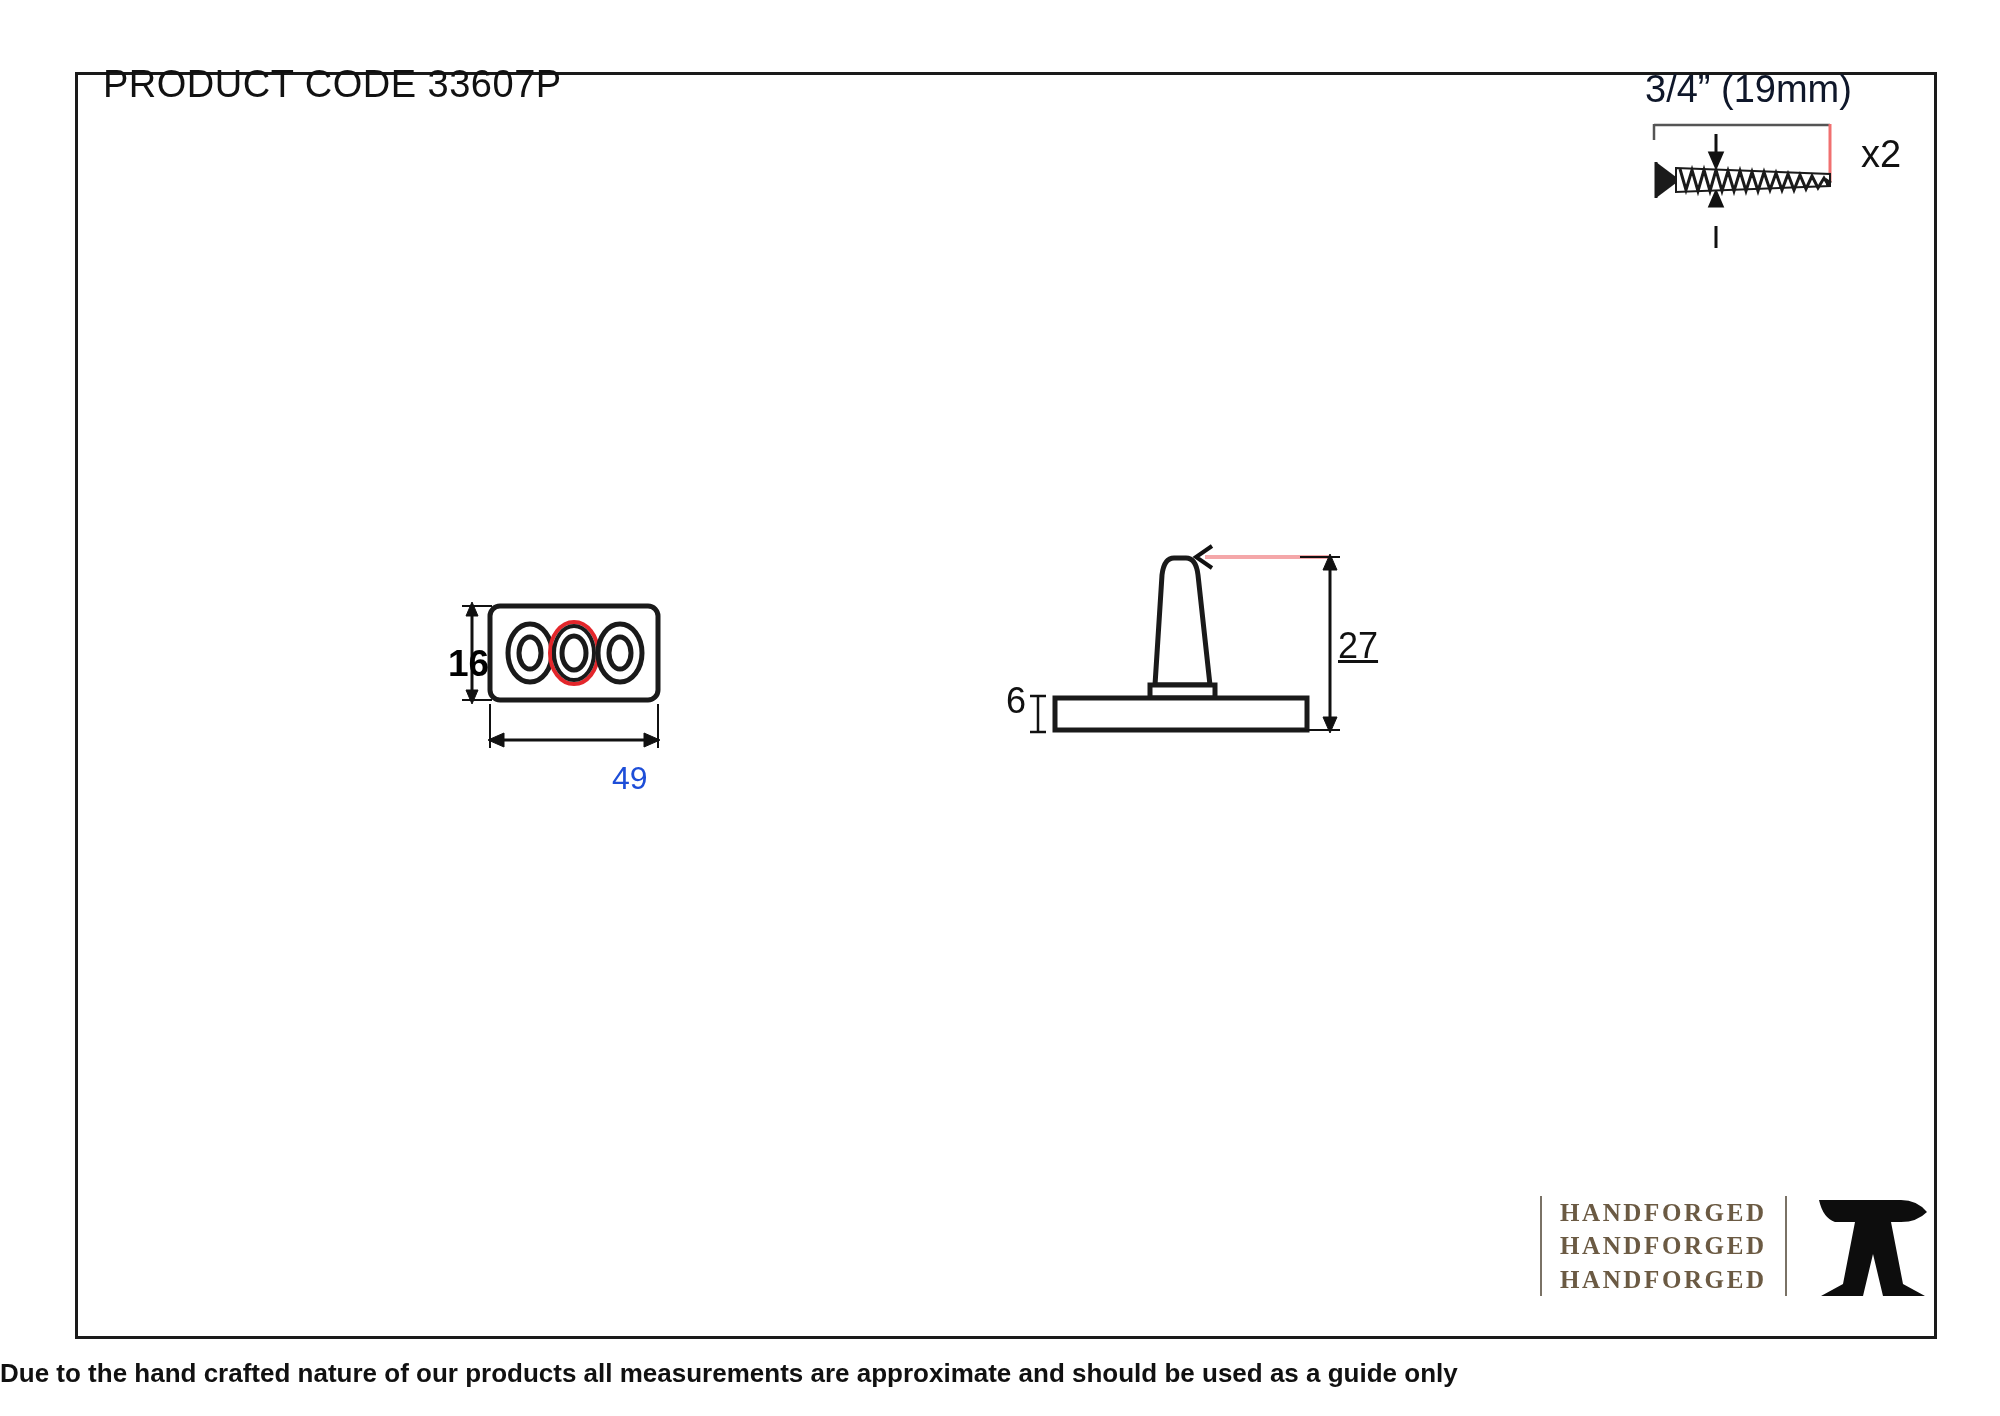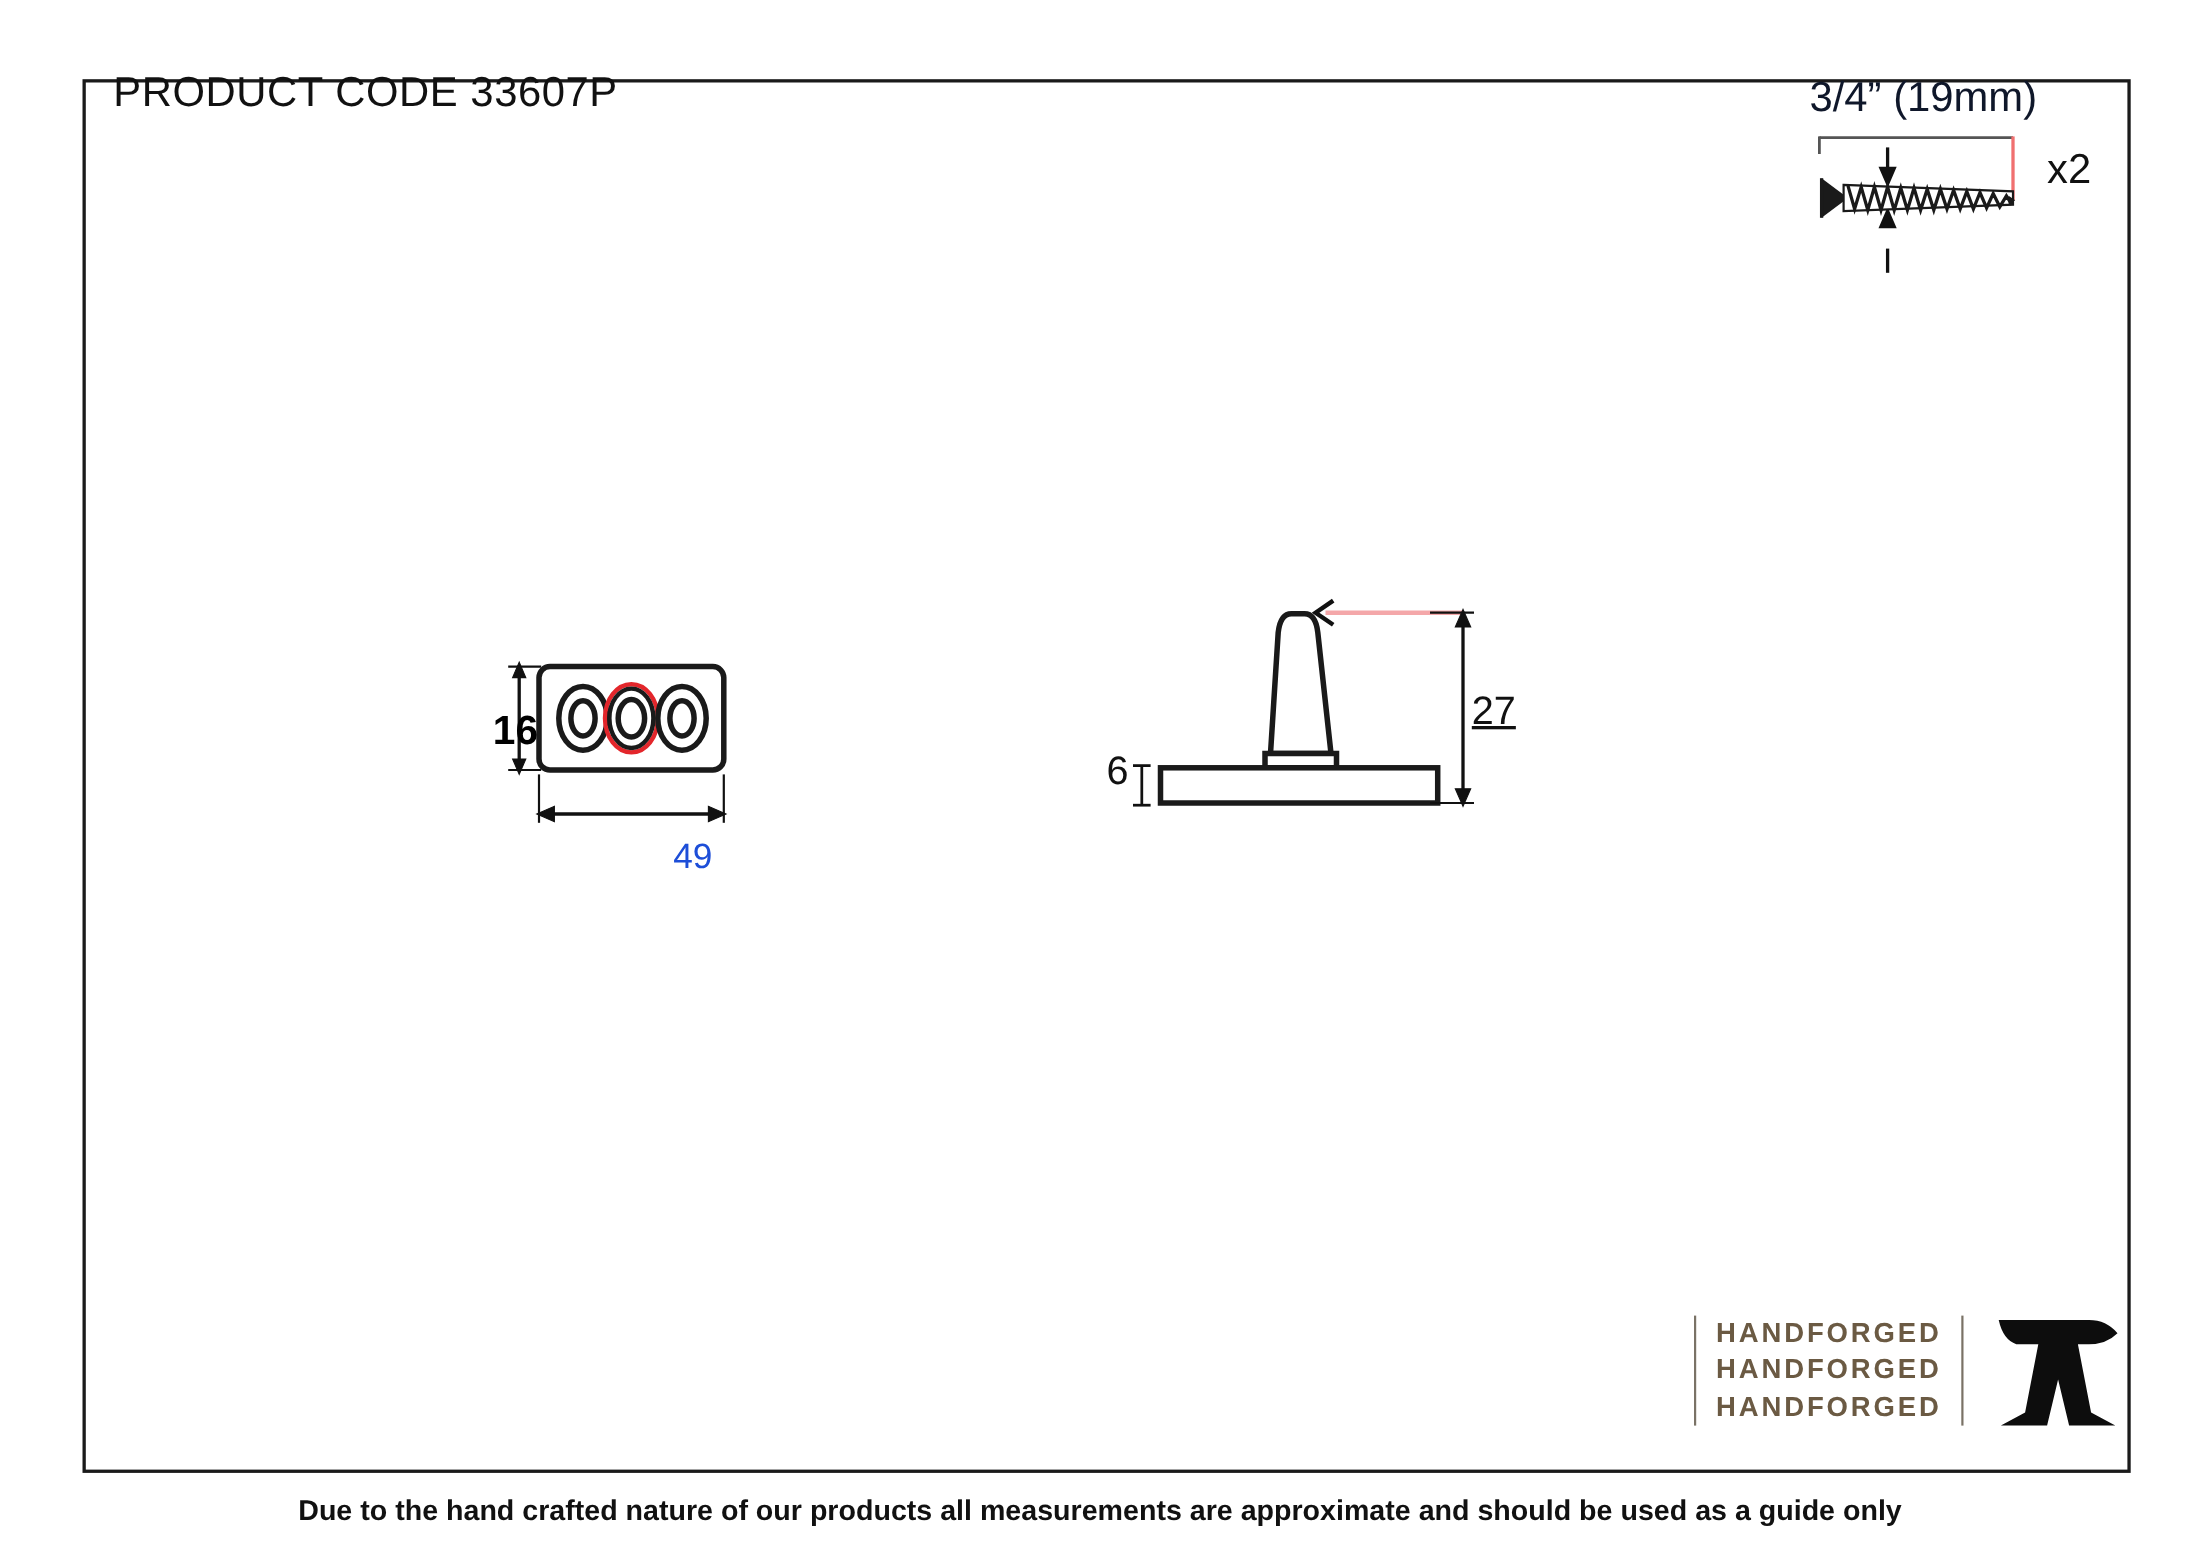--- a/index.html
+++ b/index.html
@@ -101,37 +101,37 @@
     align-items: center;
     height: 112px;
   }
   .logo-rule {
     width: 2px;
     height: 100px;
     background: #7a7266;
   }
   .logo-words {
     padding: 0 18px;
-    font-family: Liberation Sans, sans-serif;
+    font-family: Liberation Serif, serif;
     color: #6b5a43;
     font-size: 25px;
     letter-spacing: 2.6px;
     line-height: 1.33;
     text-align: left;
     font-weight: 600;
   }
   .logo-anvil {
     margin-left: 26px;
   }
   .disclaimer {
     position: absolute;
     left: 0;
     top: 1358px;
     width: 2000px;
-    text-align: center;
+    text-align: left;
     font-size: 26px;
     font-weight: bold;
     color: #111111;
   }
   svg { display: block; }
   .abs { position: absolute; }
 </style>
 </head>
 <body>
 

